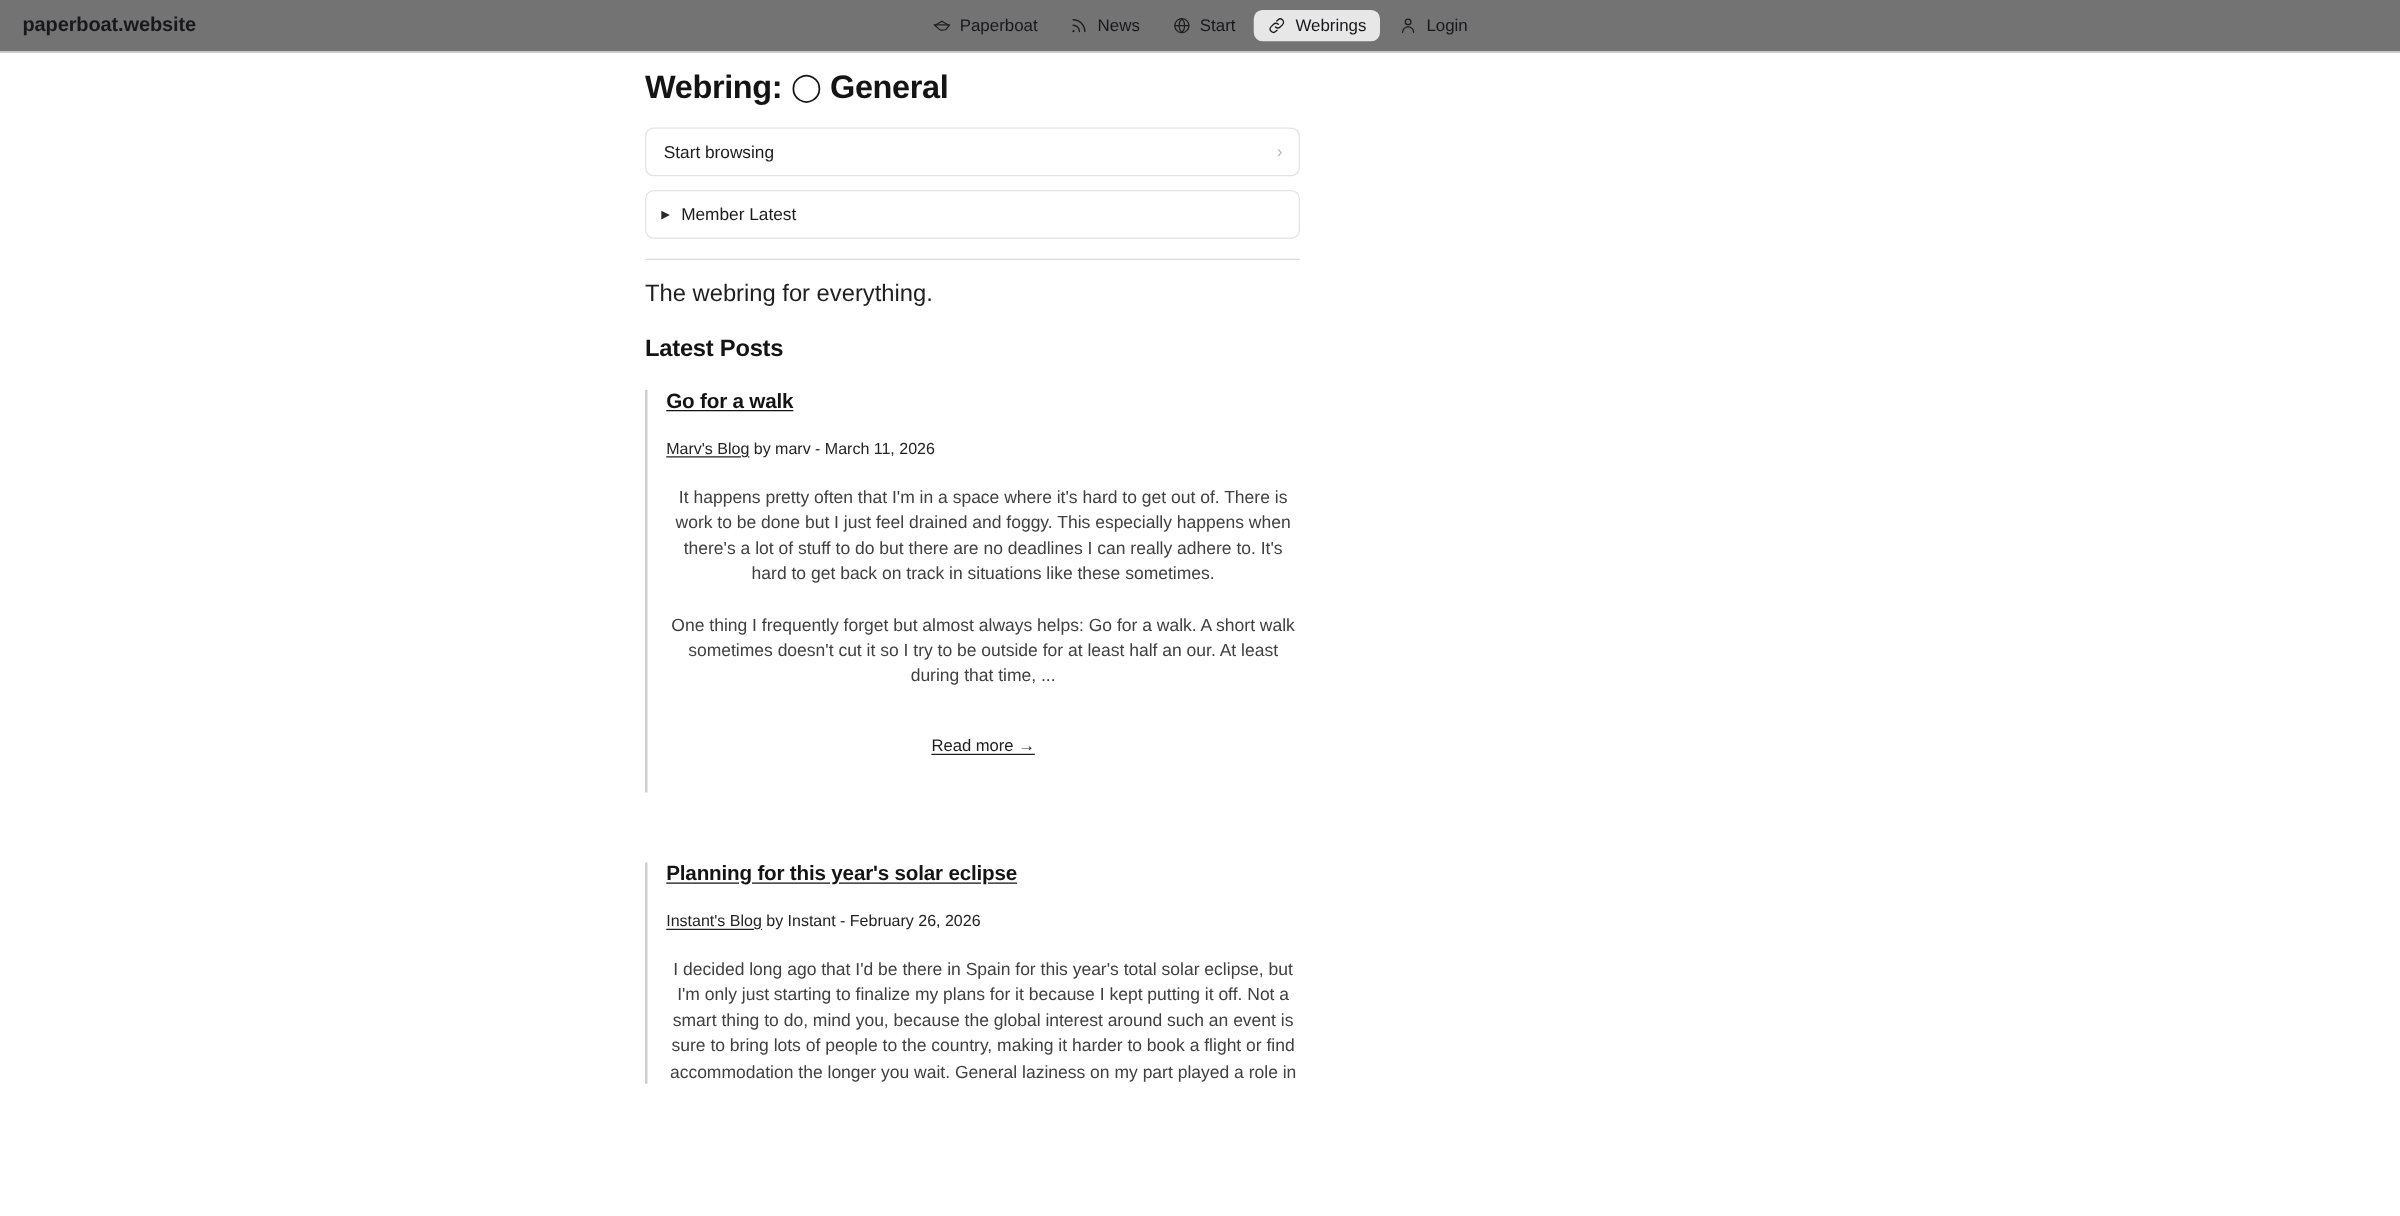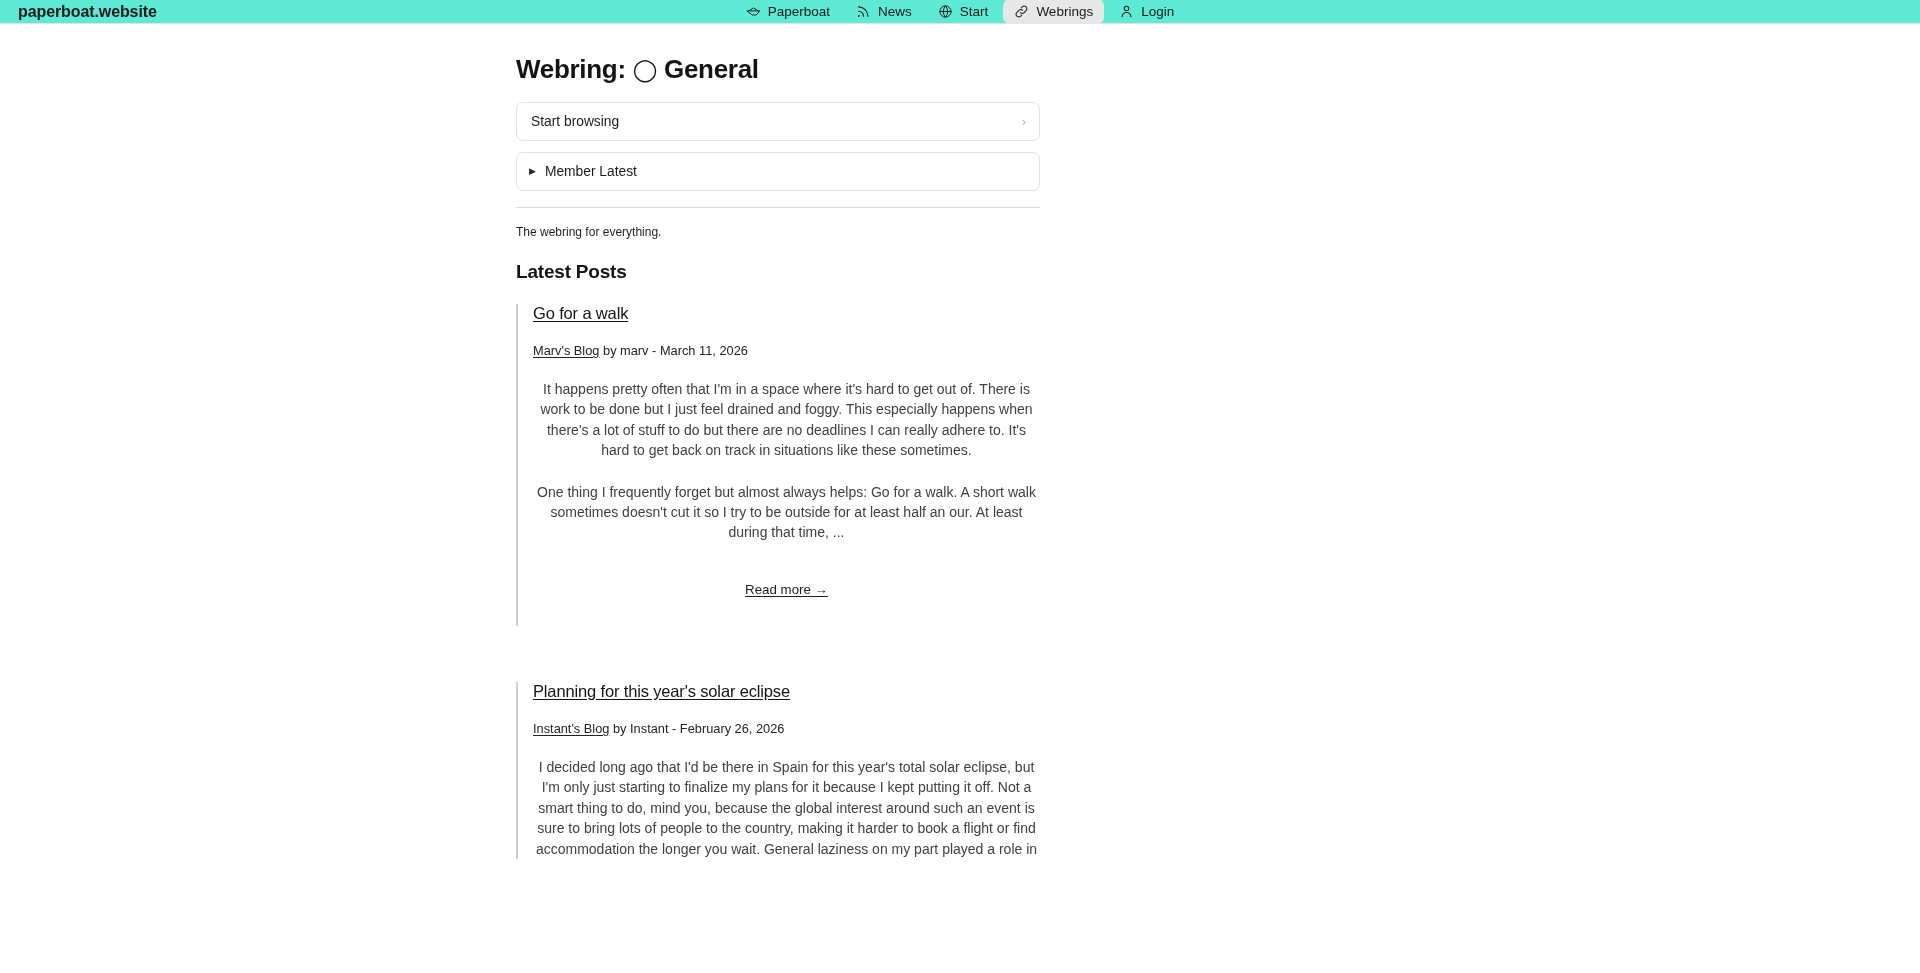--- a/index.html
+++ b/index.html
@@ -8,22 +8,22 @@
     width: 1920px; height: 973px;
     background: #ffffff;
     font-family: "Liberation Sans", sans-serif;
     color: #1a1a1a;
     overflow: hidden;
   }
 
   
   .site-header {
     position: relative;
-    height: 24px;
-    background: #5eead4;
+    height: 42px;
+    background: #737373;
     border-bottom: 1px solid #e2e2e2;
     display: flex;
     align-items: center;
   }
   .brand {
     position: absolute;
     left: 18px;
     font-size: 16px;
     font-weight: 700;
     letter-spacing: -0.1px;
@@ -109,21 +109,21 @@
   }
 
   .divider {
     border: 0;
     border-top: 1px solid #dcdcdc;
     margin: 16px 0 0 0;
   }
 
   .tagline {
     margin: 17px 0 0 0;
-    font-size: 12px;
+    font-size: 19px;
     color: #1f1f1f;
   }
 
   h2.latest {
     margin: 22px 0 0 0;
     font-size: 19px;
     font-weight: 700;
     letter-spacing: -0.2px;
     color: #141414;
   }
@@ -132,21 +132,21 @@
     border-left: 2px solid #cfcfcf;
     padding: 0 0 0 15px;
     margin-top: 21px;
   }
   .post + .post { margin-top: 56px; }
 
   .post-title {
     display: inline-block;
     margin: 0;
     font-size: 16.5px;
-    font-weight: 400;
+    font-weight: 700;
     letter-spacing: -0.15px;
     color: #141414;
     text-decoration: underline;
     text-underline-offset: 2px;
   }
 
   .post-meta {
     margin-top: 20px;
     font-size: 12.8px;
     color: #232323;

